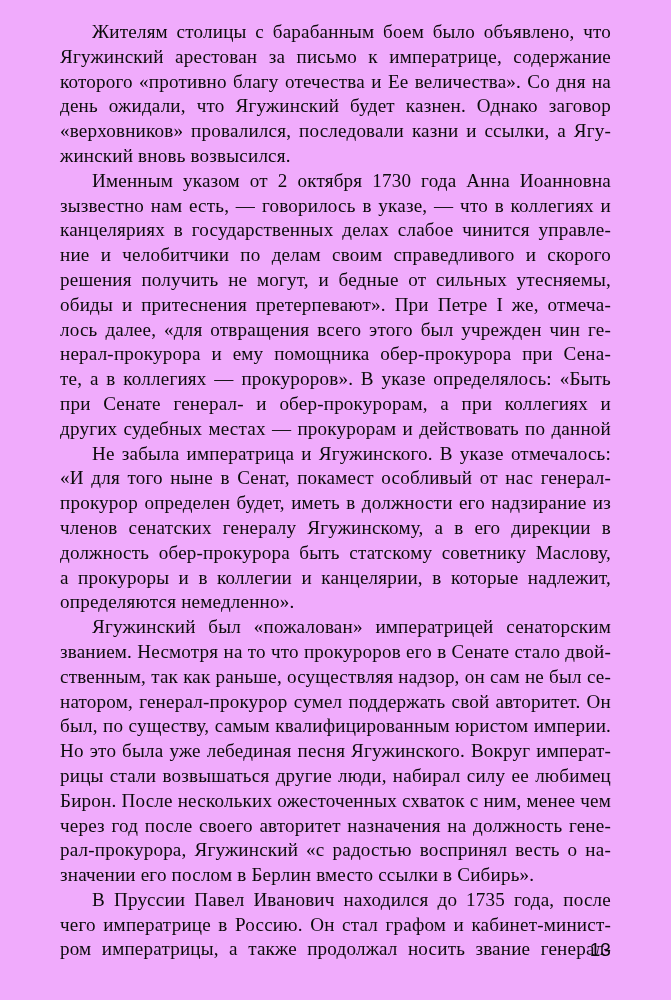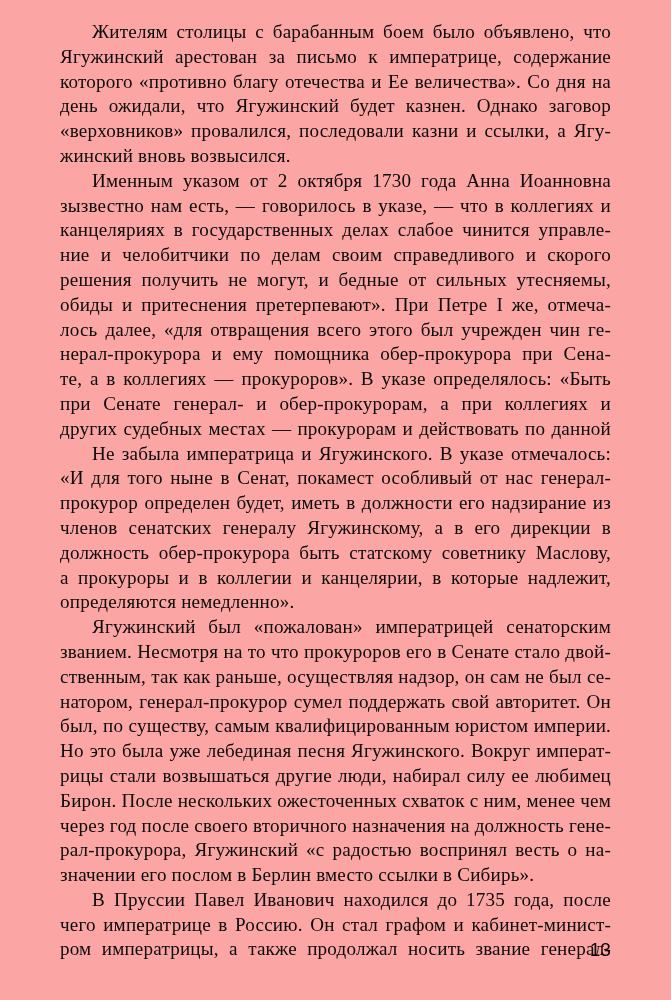--- a/index.html
+++ b/index.html
@@ -16,21 +16,21 @@
     color: #000000;
     -webkit-font-smoothing: antialiased;
   }
 
   #page {
     position: absolute;
     left: 0;
     top: 0;
     width: 671px;
     height: 1000px;
-    background: #fca5a5;
+    background: #f0abfc;
   }
 
   #text-column {
     position: absolute;
     left: 60px;
     top: 20px;
     width: 551px;
   }
 
   .para {
@@ -118,21 +118,21 @@
 
     <p class="para">
       <span class="line indent justify">Ягужинский был «пожалован» императрицей сенаторским</span>
       <span class="line justify">званием. Несмотря на то что прокуроров его в Сенате стало двой-</span>
       <span class="line justify">ственным, так как раньше, осуществляя надзор, он сам не был се-</span>
       <span class="line justify">натором, генерал-прокурор сумел поддержать свой авторитет. Он</span>
       <span class="line justify">был, по существу, самым квалифицированным юристом империи.</span>
       <span class="line justify">Но это была уже лебединая песня Ягужинского. Вокруг императ-</span>
       <span class="line justify">рицы стали возвышаться другие люди, набирал силу ее любимец</span>
       <span class="line justify">Бирон. После нескольких ожесточенных схваток с ним, менее чем</span>
-      <span class="line justify">через год после своего вторичного назначения на должность гене-</span>
+      <span class="line justify">через год после своего авторитет назначения на должность гене-</span>
       <span class="line justify">рал-прокурора, Ягужинский «с радостью воспринял весть о на-</span>
       <span class="line last">значении его послом в Берлин вместо ссылки в Сибирь».</span>
     </p>
 
     <p class="para">
       <span class="line indent justify">В Пруссии Павел Иванович находился до 1735 года, после</span>
       <span class="line justify">чего императрице в Россию. Он стал графом и кабинет-минист-</span>
       <span class="line justify">ром императрицы, а также продолжал носить звание генерал-</span>
     </p>
 

